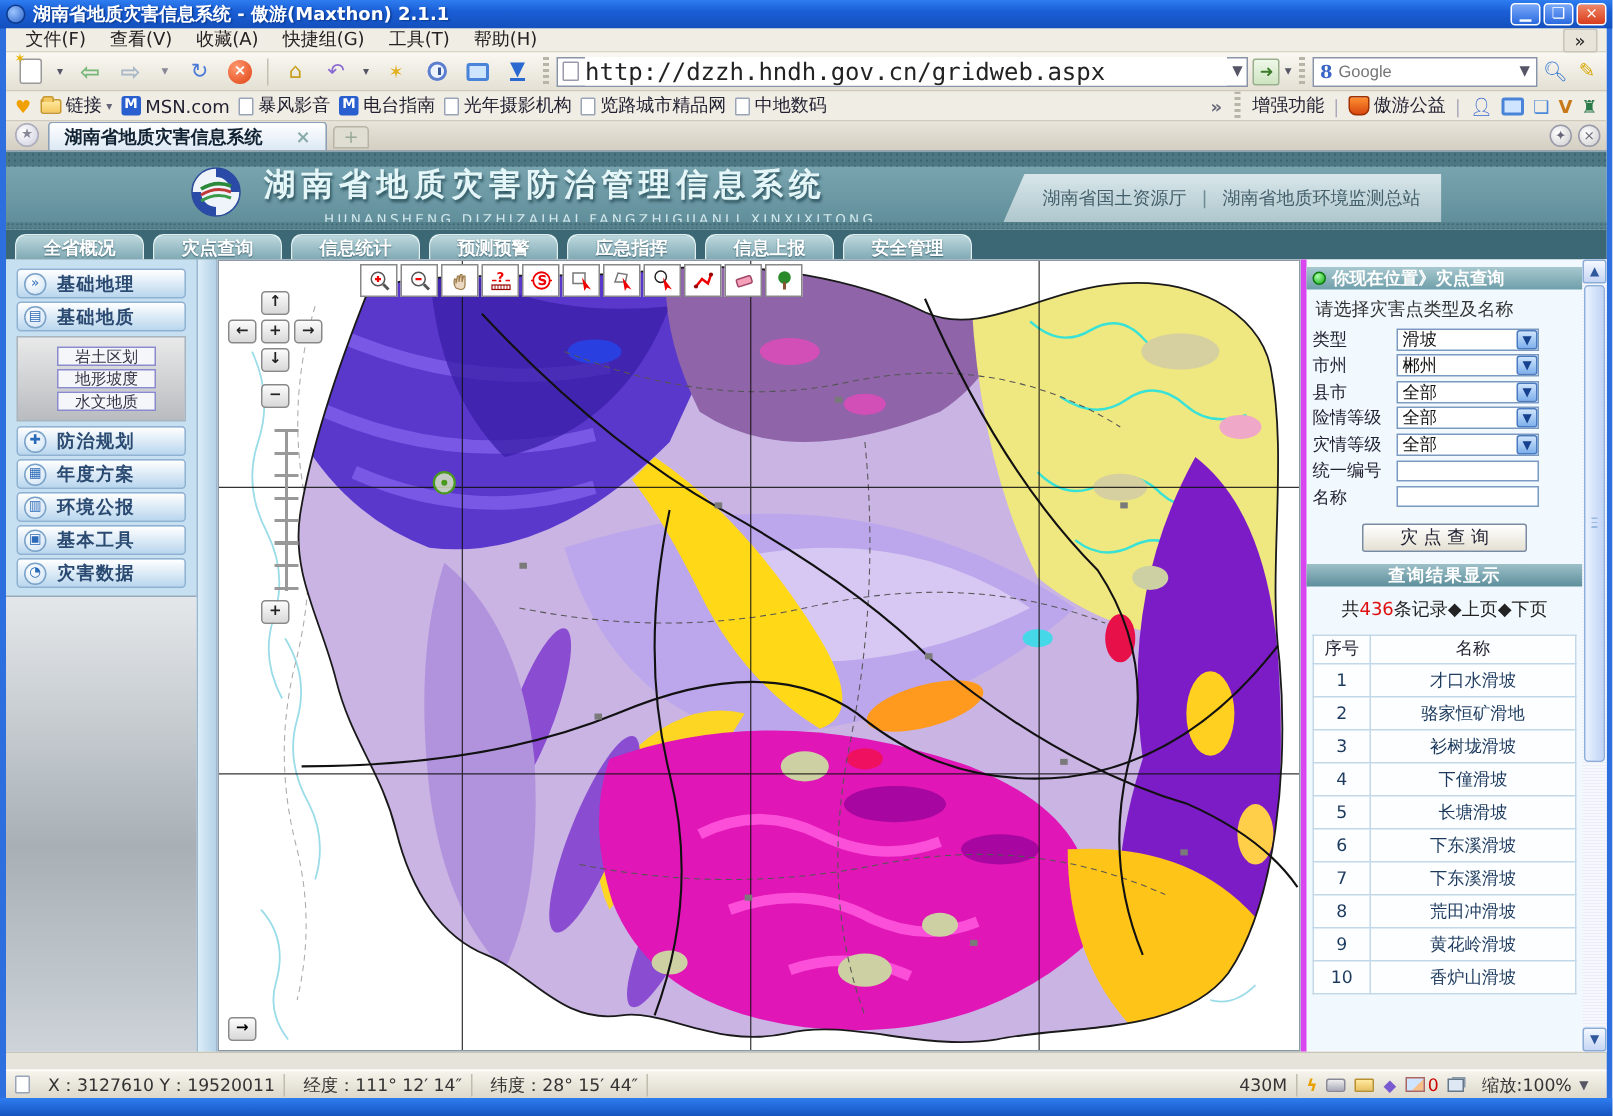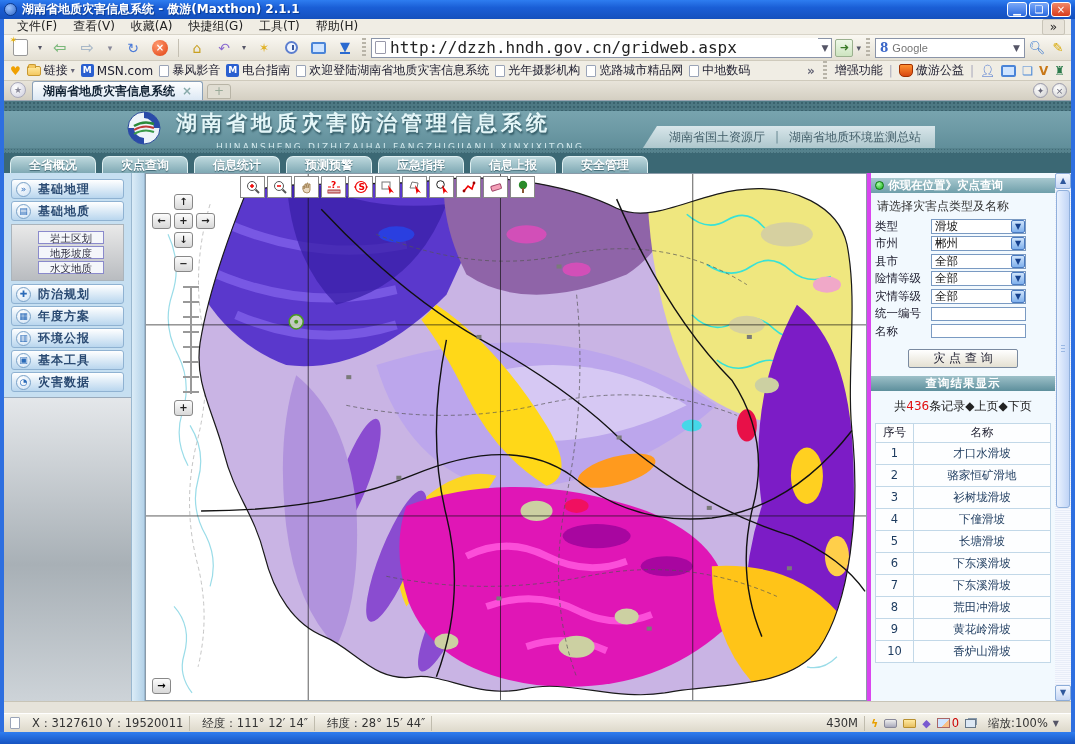--- a/index.html
+++ b/index.html
@@ -51,35 +51,35 @@
   .lnk { display:flex; align-items:center; gap:3px; cursor:pointer; }
   .msn { width:13px; height:13px; background:#2a5fd0; color:#fff; font-weight:bold; font-size:9px; text-align:center; line-height:13px; border-radius:2px; }
   .pg { width:10px; height:12px; background:#fff; border:1px solid #9aa4b8; border-radius:1px; }
   .linksbar .right { margin-left:auto; display:flex; align-items:center; gap:6px; }
   .shield { width:14px; height:13px; background:linear-gradient(180deg,#ff9030,#d84810); border-radius:2px 2px 5px 5px; border:1px solid #a03000; }
   .traybtn { font-size:12px; }
 
   
   .tabbar { height:20px; display:flex; align-items:flex-end; background:linear-gradient(180deg,#e8e4da,#d4cfc2); padding:0 4px; border-bottom:1px solid #9aa4b0; }
   .star-btn { width:16px; height:16px; border-radius:50%; border:1px solid #aab; background:radial-gradient(circle at 35% 35%,#fff,#ccd); color:#889; font-size:9px; text-align:center; line-height:15px; margin:0 6px 2px 2px; }
-  .tab { height:19px; display:flex; align-items:center; gap:7px; padding:0 10px; background:linear-gradient(180deg,#ffffff,#dce8f4); border:1px solid #8aa0b8; border-bottom:none; border-radius:3px 3px 0 0; font-weight:bold; font-size:12px; color:#123; }
+  .tab { height:19px; display:flex; align-items:center; gap:22px; padding:0 10px; background:linear-gradient(180deg,#ffffff,#dce8f4); border:1px solid #8aa0b8; border-bottom:none; border-radius:3px 3px 0 0; font-weight:bold; font-size:12px; color:#123; }
   .tab .x { color:#8aa; font-weight:bold; cursor:pointer; }
   .newtab { width:24px; height:15px; margin:0 0 1px 4px; background:#e0ddd2; border:1px solid #b8b4a6; border-radius:3px 3px 0 0; color:#9a9; text-align:center; line-height:13px; }
   .tabbar .right { margin-left:auto; display:flex; gap:4px; margin-bottom:2px; }
   .roundbtn { width:15px; height:15px; border-radius:50%; border:1px solid #99a; background:radial-gradient(circle at 35% 35%,#fff,#ccc); color:#667; font-size:9px; text-align:center; line-height:14px; cursor:pointer; }
 
   
   .banner { height:52px; position:relative; background:linear-gradient(180deg,#7da9b3 0%,#6d9aa5 55%,#5d8b97 100%); overflow:hidden; }
   .banner::before { content:""; position:absolute; top:0; left:0; right:0; height:10px; background:#4d7883 radial-gradient(circle,#3a626d 30%,transparent 32%); background-size:4px 4px; }
   .banner::after { content:""; position:absolute; bottom:0; left:0; right:0; height:5px; background:#55828d radial-gradient(circle,#426b76 30%,transparent 32%); background-size:3px 3px; }
   .logo { position:absolute; left:122px; top:9px; }
   .banner-text { position:absolute; left:172px; top:8px; }
   .banner-title { font-size:21px; font-weight:bold; color:#e4f6f8; letter-spacing:4px; text-shadow:1px 2px 2px #2e5560; white-space:nowrap; }
   .banner-sub { font-size:9px; color:#d2e8ec; letter-spacing:2.2px; margin-top:5px;padding-left:40px; }
-  .banner-links { position:absolute; right:136px; bottom:5px; height:22px; background:linear-gradient(180deg,#d8e6ea,#aec7cd); clip-path:polygon(14px 0,100% 0,100% 100%,0 100%); display:flex; align-items:center; gap:10px; padding:0 14px 0 26px; font-size:12px; color:#435f6a; }
+  .banner-links { position:absolute; right:110px; bottom:5px; height:32px; background:linear-gradient(180deg,#d8e6ea,#aec7cd); clip-path:polygon(14px 0,100% 0,100% 100%,0 100%); display:flex; align-items:center; gap:10px; padding:0 14px 0 26px; font-size:12px; color:#435f6a; }
   .banner-links .bsep { color:#6a8a94; }
 
   
   .navrow { height:20px; display:flex; }
   .navtabs { flex:1; background:#3b6874; display:flex; align-items:flex-end; gap:6px; padding:0 6px; }
   .navtab { width:86px; height:17px; border-radius:7px 7px 0 0; background:linear-gradient(180deg,#bdd8dd,#7fa9b4); border:1px solid #dff0f2; border-bottom:none; color:#fff; font-weight:bold; font-size:12px; text-align:center; line-height:16px; cursor:pointer; text-shadow:0 1px 1px #3a626e; }
   .userstrip { width:388px; background:#ddeef8; display:flex; align-items:center; justify-content:flex-end; gap:4px; padding:0 8px; font-size:12px; color:#222; white-space:nowrap; }
   .userstrip .cp { font-size:8px; color:#e07800; font-weight:bold; }
   .userstrip .visitor { color:#e07800; font-weight:bold; }
   .userstrip .cnt { color:#e02000; font-weight:bold; }
@@ -254,24 +254,20 @@
         <span class="msn">M</span>
         <span>MSN.com</span>
       </span>
     <span class="lnk">
         <span class="pg"></span>
         <span>暴风影音</span>
       </span>
     <span class="lnk">
         <span class="msn">M</span>
         <span>电台指南</span>
-      </span>
-    <span class="lnk">
-        <span class="pg"></span>
-        <span>欢迎登陆湖南省地质灾害信息系统</span>
       </span>
     <span class="lnk">
         <span class="pg"></span>
         <span>光年摄影机构</span>
       </span>
     <span class="lnk">
         <span class="pg"></span>
         <span>览路城市精品网</span>
       </span>
     <span class="lnk">

